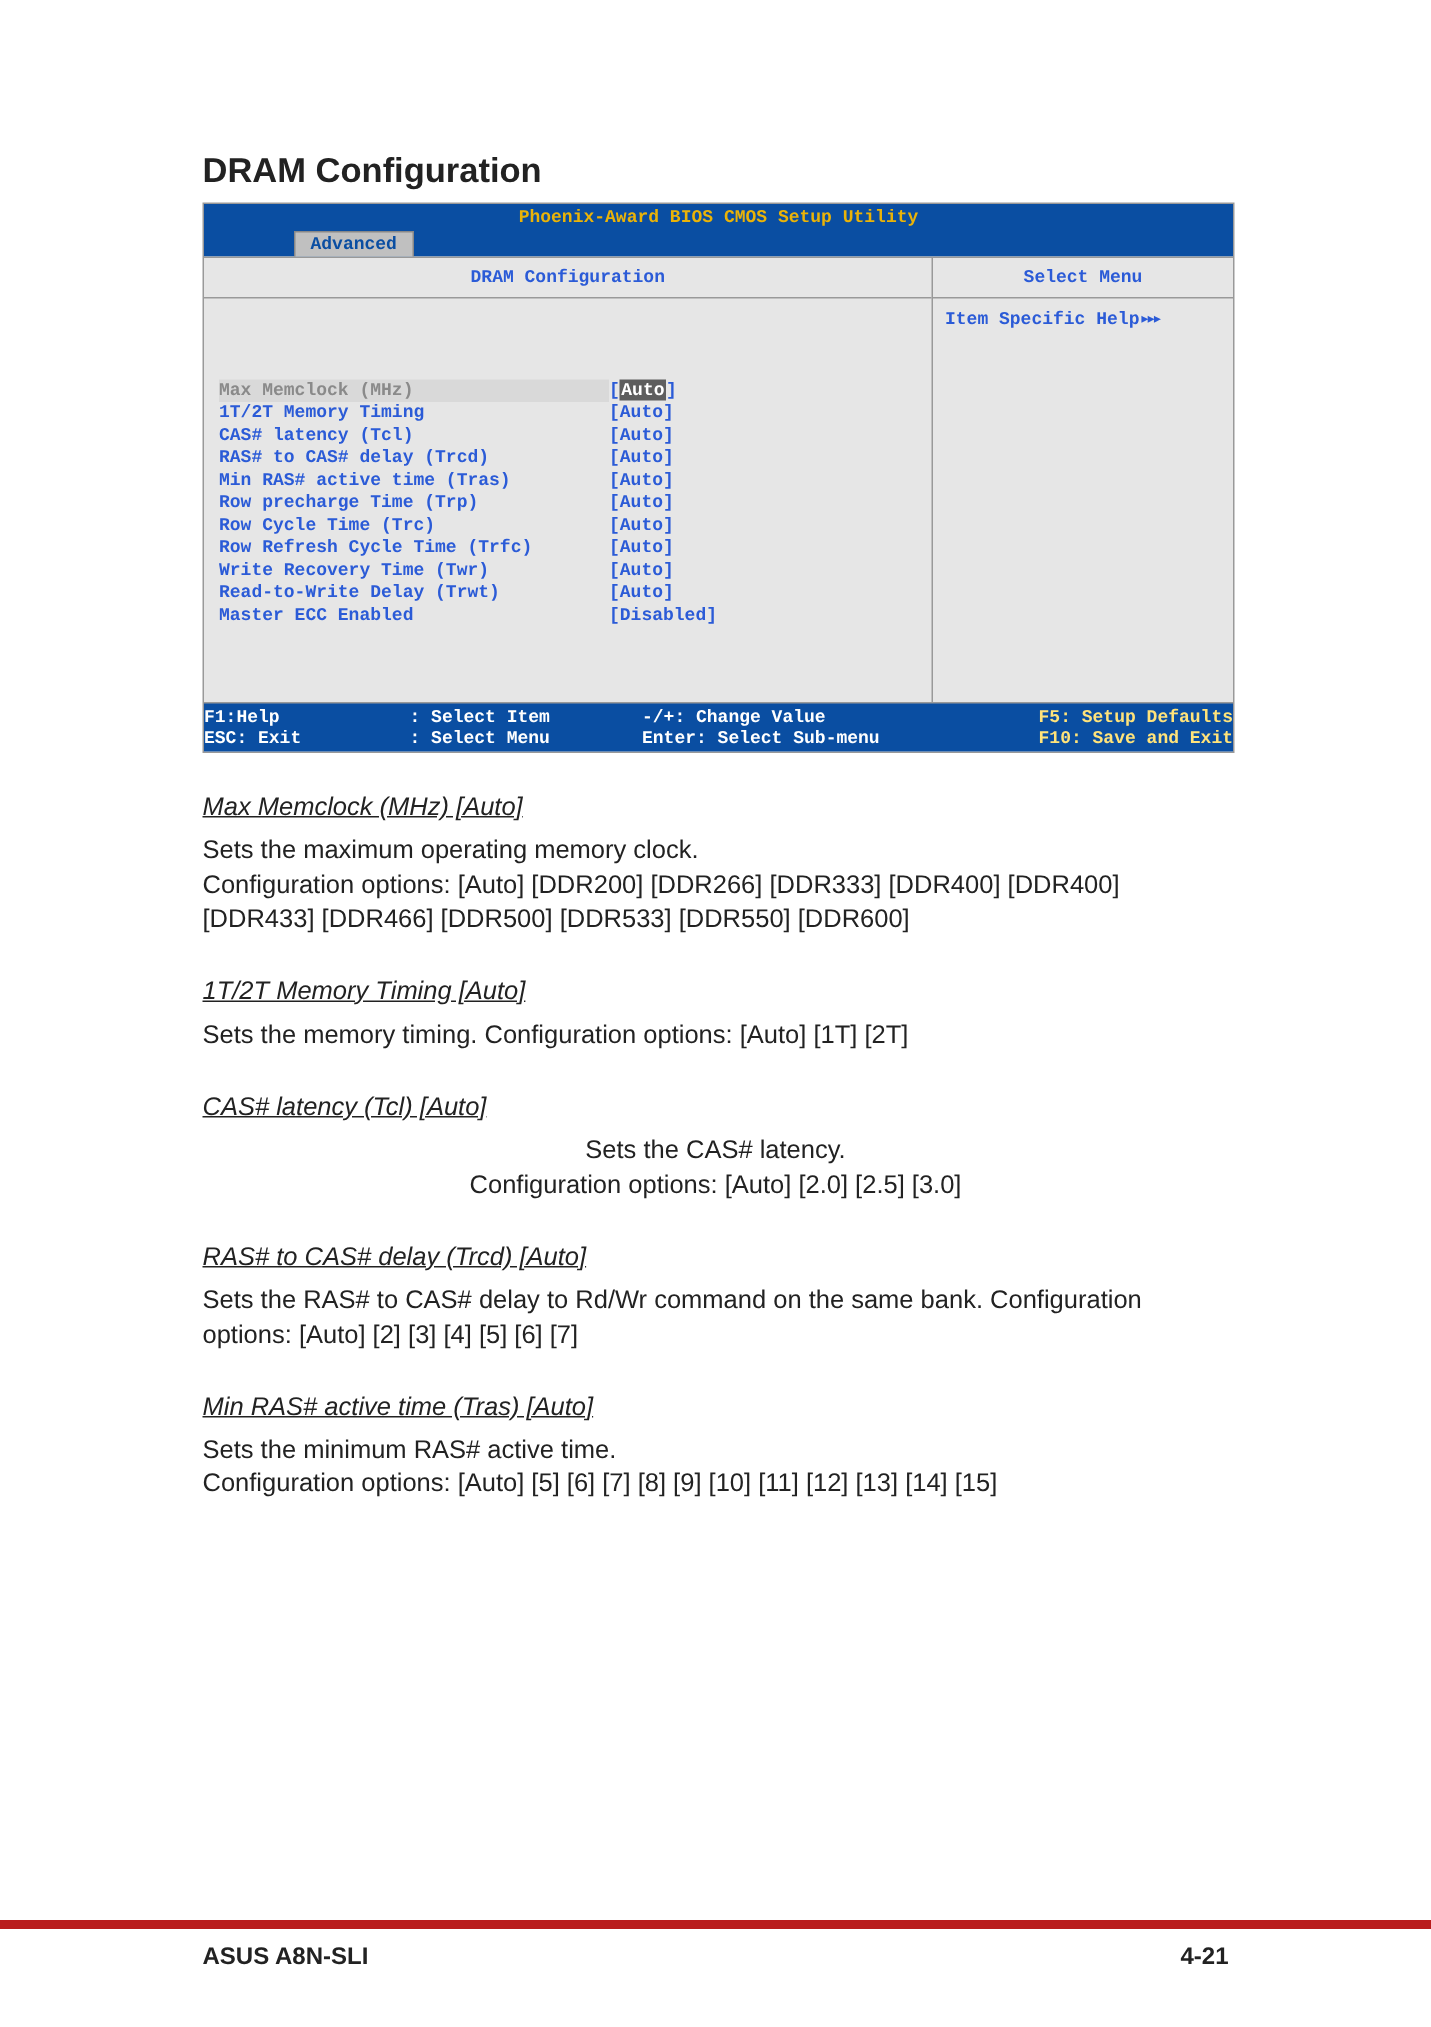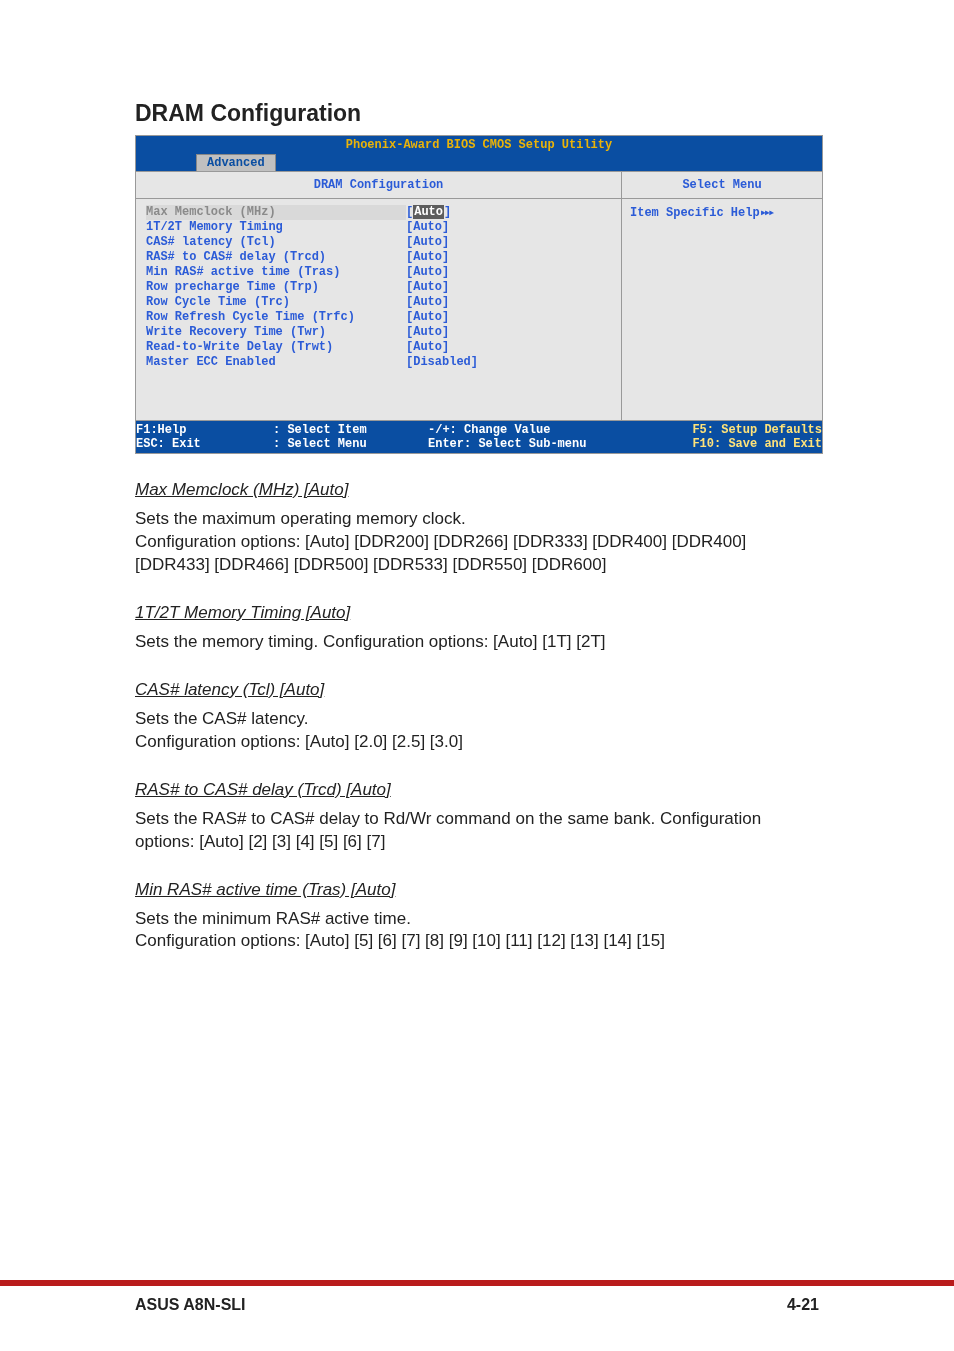--- a/index.html
+++ b/index.html
@@ -68,20 +68,21 @@
     color: #2b5bd7;
     font-weight: bold;
     text-align: center;
     padding: 6px 0;
     border-bottom: 1px solid #999;
   }
   .bios-settings {
     padding: 6px 10px 50px 10px;
     color: #2b5bd7;
     font-weight: bold;
+    margin-top: 48px;
   }
   .bios-row {
     display: flex;
     line-height: 1.25;
   }
   .bios-label { width: 260px; }
   .bios-val { }
   .bios-row.selected .bios-label { background: #d9d9d9; color: #8a8a8a; }
   .bios-row.selected .bios-val .pill {
     background: #5d5d5d; color: #fff; padding: 0 1px;
@@ -218,21 +219,21 @@
     </div>
   </div>
 
   <div id="options-list">
       <div class="setting-heading">Max Memclock (MHz) [Auto]</div>
       <div class="setting-body" style="white-space: pre-line;">Sets the maximum operating memory clock.
 Configuration options: [Auto] [DDR200] [DDR266] [DDR333] [DDR400] [DDR400] [DDR433] [DDR466] [DDR500] [DDR533] [DDR550] [DDR600]</div>
       <div class="setting-heading">1T/2T Memory Timing [Auto]</div>
       <div class="setting-body" style="white-space: pre-line;">Sets the memory timing. Configuration options: [Auto] [1T] [2T]</div>
       <div class="setting-heading">CAS# latency (Tcl) [Auto]</div>
-      <div class="setting-body" style="white-space: pre-line;">Sets the CAS# latency.
+      <div class="setting-body" style="white-space: pre-line; text-align: center;">Sets the CAS# latency.
 Configuration options: [Auto] [2.0] [2.5] [3.0]</div>
       <div class="setting-heading">RAS# to CAS# delay (Trcd) [Auto]</div>
       <div class="setting-body" style="white-space: pre-line;">Sets the RAS# to CAS# delay to Rd/Wr command on the same bank. Configuration options: [Auto] [2] [3] [4] [5] [6] [7]</div>
       <div class="setting-heading">Min RAS# active time (Tras) [Auto]</div>
       <div class="setting-body" style="white-space: pre-line;">Sets the minimum RAS# active time.
 Configuration options: [Auto] [5] [6] [7] [8] [9] [10] [11] [12] [13] [14] [15]</div>
     </div>
 </div>
 
 <div class="footer">

